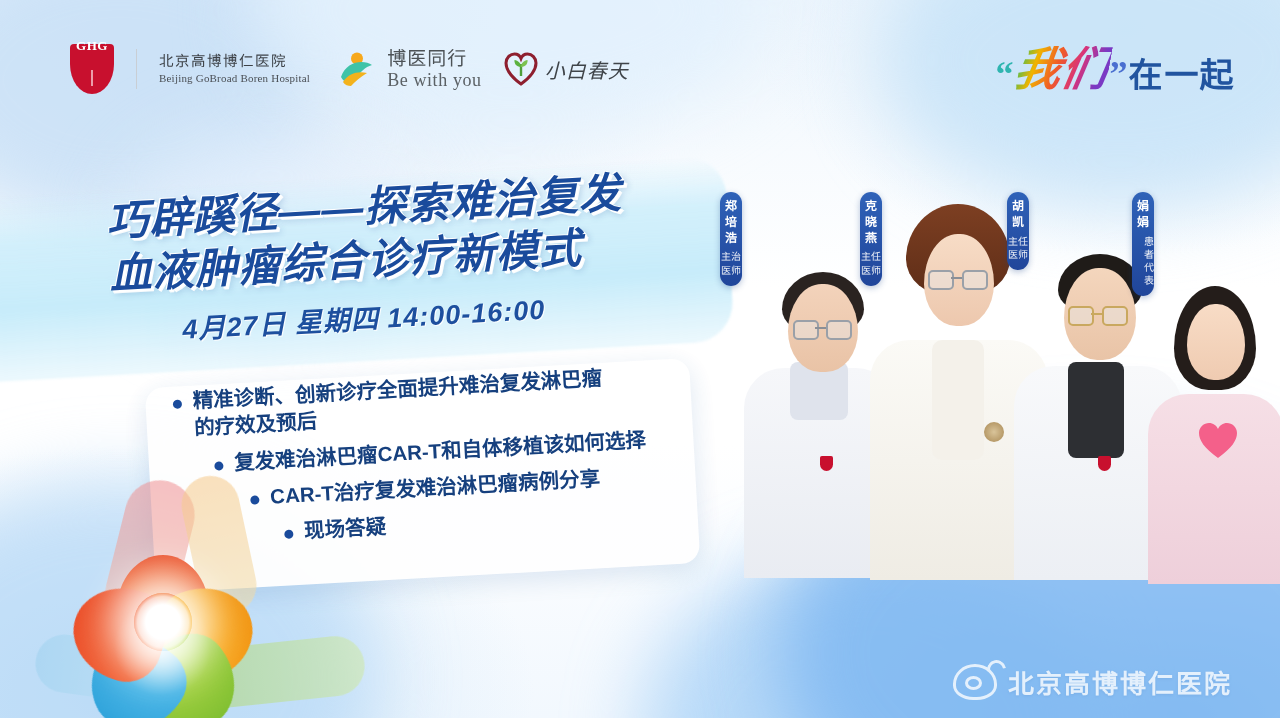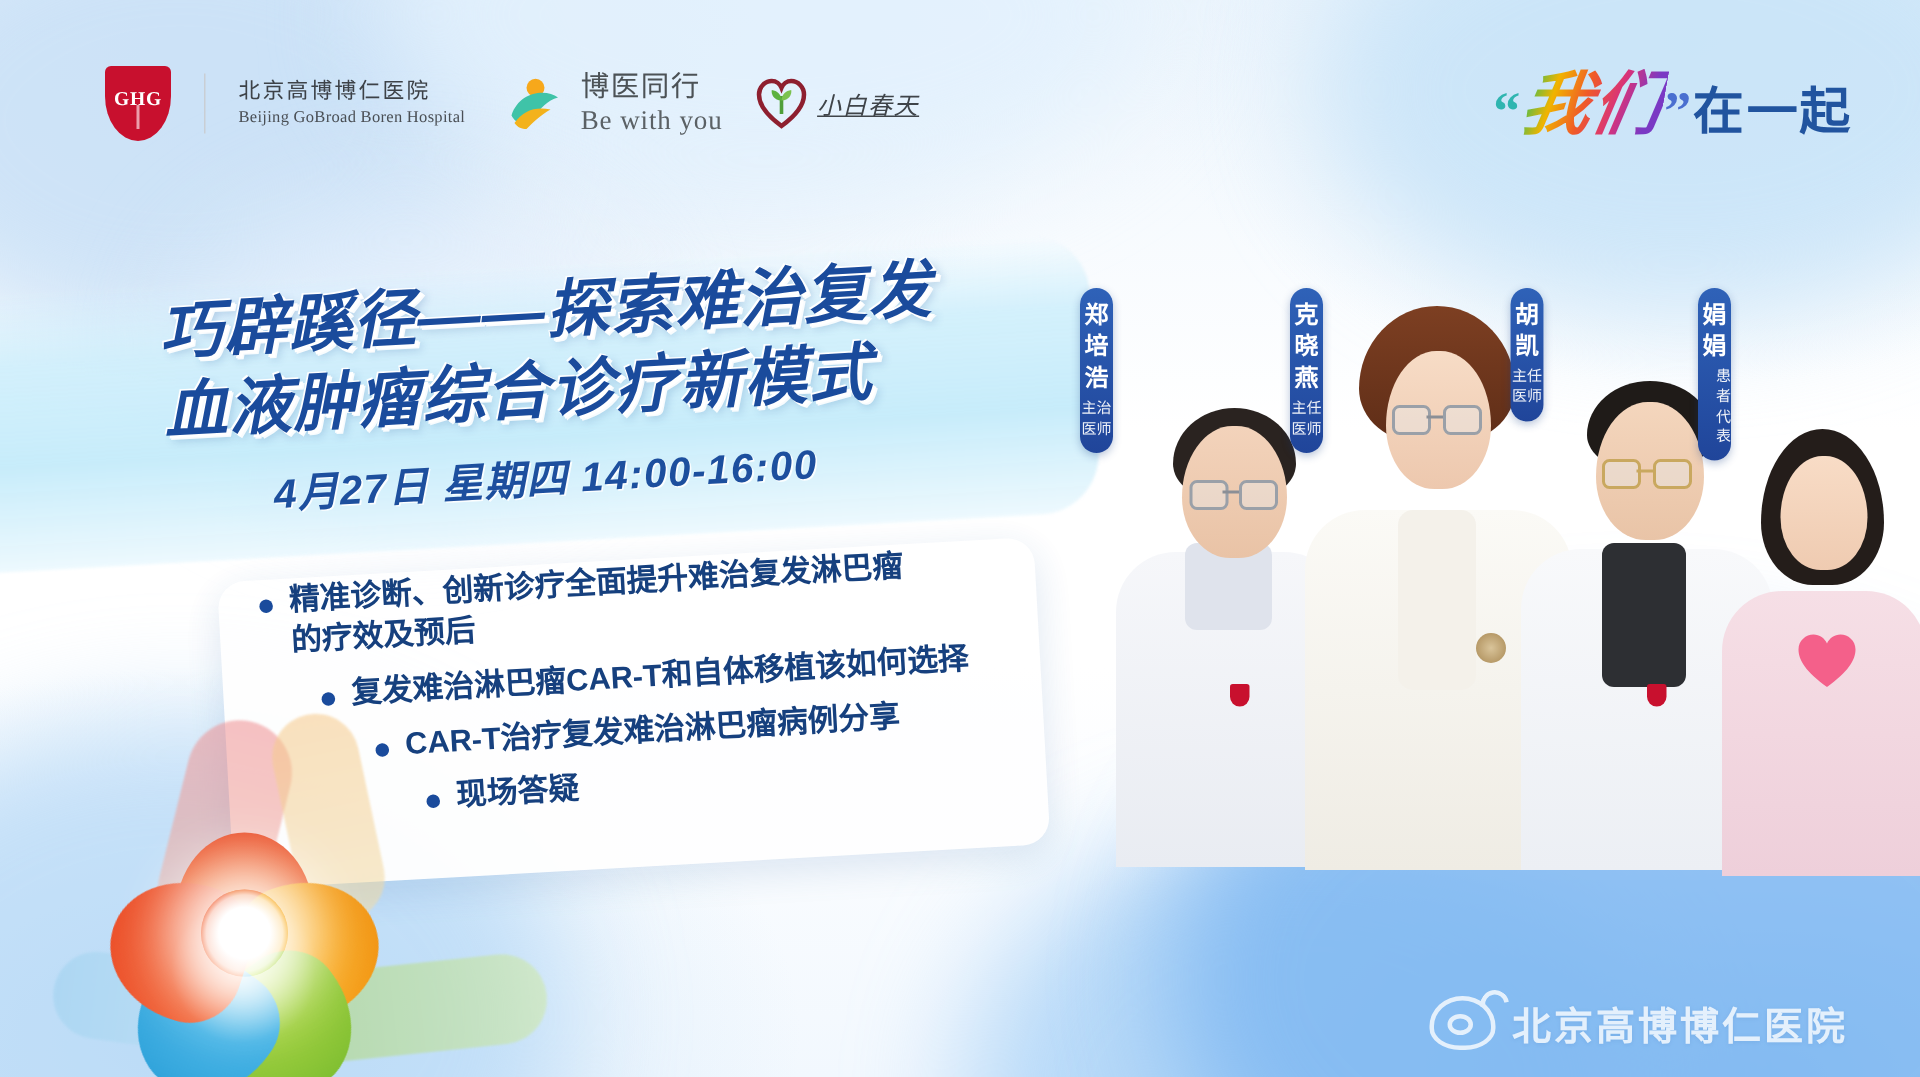--- a/index.html
+++ b/index.html
@@ -25,40 +25,40 @@
   .b3{right:-80px;top:-90px;width:480px;height:300px;background:rgba(198,226,248,.8);}
   .b4{right:-120px;bottom:-150px;width:620px;height:430px;background:rgba(122,180,240,.75);}
   .b5{right:180px;bottom:-190px;width:460px;height:360px;background:rgba(150,200,245,.6);}
   .b6{left:-140px;bottom:-160px;width:520px;height:400px;background:rgba(176,214,246,.65);}
   .b7{left:120px;top:130px;width:300px;height:200px;background:rgba(228,240,252,.7);}
 
   
   .logobar{position:absolute;left:70px;top:38px;height:62px;display:flex;align-items:center;gap:0;}
   .ghg{display:flex;align-items:center;gap:10px;}
   .shield{position:relative;width:44px;height:50px;background:#c8102e;
-    border-radius:4px 4px 22px 22px/4px 4px 30px 30px;display:flex;align-items:center;justify-content:center;}
+    border-radius:4px 4px 22px 22px/4px 4px 30px 30px;display:flex;align-items:flex-start;justify-content:center;}
   .shield span{color:#fff;font-family:"Liberation Serif",serif;font-size:13px;letter-spacing:.5px;margin-top:-6px;font-weight:700;}
   .shield:after{content:"";position:absolute;left:50%;transform:translateX(-50%);bottom:8px;width:2px;height:16px;background:#f2b6c0;opacity:.85;}
   .ghgtxt{font-family:"Liberation Serif",serif;color:#55585c;line-height:1.22;}
   .ghgtxt .l1{font-size:12.5px;color:#4a4d52;}
   .ghgtxt .l1 b{color:#c8102e;font-weight:700;}
   .ghgtxt .l2{font-size:12.5px;color:#4a4d52;}
   .ghgtxt .l3{font-size:11px;color:#5a5d62;letter-spacing:2px;}
   .vline{width:1px;height:40px;background:#c9ced4;margin:0 22px;}
   .hosp{font-family:"Liberation Serif",serif;color:#3d4248;line-height:1.32;}
   .hosp .cn{font-size:14.5px;letter-spacing:1.5px;}
   .hosp .en{font-size:11px;letter-spacing:.2px;color:#4a4f55;}
   .bywy{display:flex;align-items:center;gap:9px;margin-left:28px;font-family:Liberation Serif, serif;}
   .bywy .mark{width:40px;height:36px;position:relative;}
   .bywy .txt{line-height:1.12;}
   .bywy .txt .c{font-size:19px;color:#4c5256;letter-spacing:1px;}
   .bywy .txt .e{font-size:18px;color:#5b6165;letter-spacing:.6px;}
   .xbct{display:flex;align-items:center;gap:7px;margin-left:22px;}
   .xbct .hmark{width:34px;height:34px;}
-  .xbct .hname{font-family:"Liberation Serif",serif;font-size:16px;color:#3f4449;letter-spacing:1px;font-style:italic;text-decoration:underline;}
+  .xbct .hname{font-family:"Liberation Serif",serif;font-size:20px;color:#3f4449;letter-spacing:1px;font-style:italic;}
 
   
   .slogan{position:absolute;right:40px;top:40px;width:250px;text-align:center;}
   .slogan .s1{font-size:25px;font-weight:700;color:#1d4f9e;letter-spacing:2px;line-height:1;
      text-shadow:0 1px 0 rgba(255,255,255,.85);}
   .slogan .s2{margin-top:6px;display:flex;align-items:flex-end;justify-content:center;gap:1px;line-height:1;}
   .slogan .q{font-size:36px;font-weight:700;color:#2fb5b0;font-family:"Liberation Serif",serif;}
   .slogan .q2{color:#4a6fd0;}
   .slogan .we{font-size:46px;font-weight:700;font-style:italic;letter-spacing:1px;
     background:linear-gradient(100deg,#18c06a 0%,#f0b400 22%,#f05a28 44%,#d8337a 66%,#7a39c4 88%);
@@ -95,21 +95,21 @@
   .head{position:absolute;border-radius:48% 48% 46% 46%/54% 54% 46% 46%;}
   .hair{position:absolute;border-radius:50% 50% 42% 42%/60% 60% 40% 40%;}
   .body{position:absolute;border-radius:40px 40px 0 0;}
   .glasses{position:absolute;height:2px;background:#8b8f96;}
   .lens{position:absolute;width:22px;height:16px;border:2px solid #9aa0a8;border-radius:5px;background:rgba(230,240,250,.35);}
 
   
   .tag{position:absolute;width:22px;border-radius:11px;
     background:linear-gradient(180deg,#2f62b8 0%,#20459a 100%);
     color:#fff;text-align:center;padding:8px 0 9px;box-shadow:0 2px 6px rgba(20,60,130,.3);}
-  .tag .nm{font-size:16px;font-weight:700;line-height:1.32;letter-spacing:0;}
+  .tag .nm{font-size:12px;font-weight:700;line-height:1.32;letter-spacing:0;font-family:Liberation Mono, monospace;}
   .tag .rl{font-size:10px;line-height:1.32;opacity:.92;margin-top:3px;}
 
   
   .flower{position:absolute;left:55px;bottom:5px;width:230px;height:180px;}
   .petal{position:absolute;width:92px;height:92px;border-radius:52% 52% 40% 40%/62% 62% 38% 38%;
     transform-origin:50% 100%;filter:blur(.3px);}
   .fcore{position:absolute;left:79px;top:60px;width:58px;height:58px;border-radius:50%;
     background:radial-gradient(circle,#ffffff 0%,#ffffff 42%,rgba(255,255,255,.75) 62%,rgba(255,255,255,0) 78%);
     box-shadow:0 0 38px 20px rgba(255,255,255,.92);}
   .ribbon{position:absolute;border-radius:50%;opacity:.55;filter:blur(.6px);}

